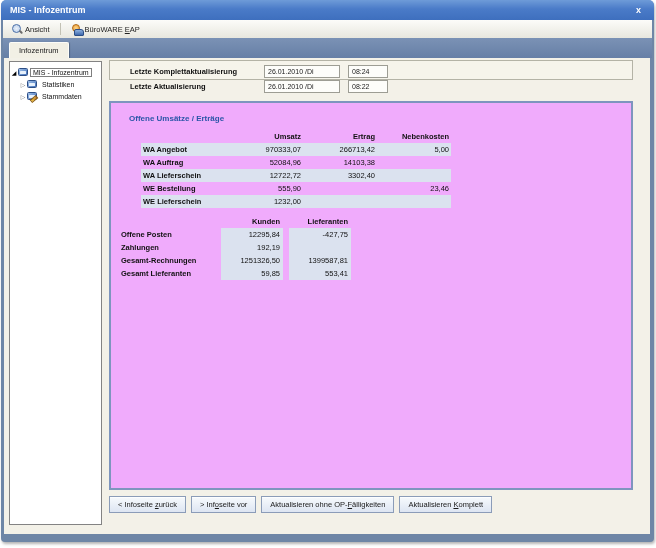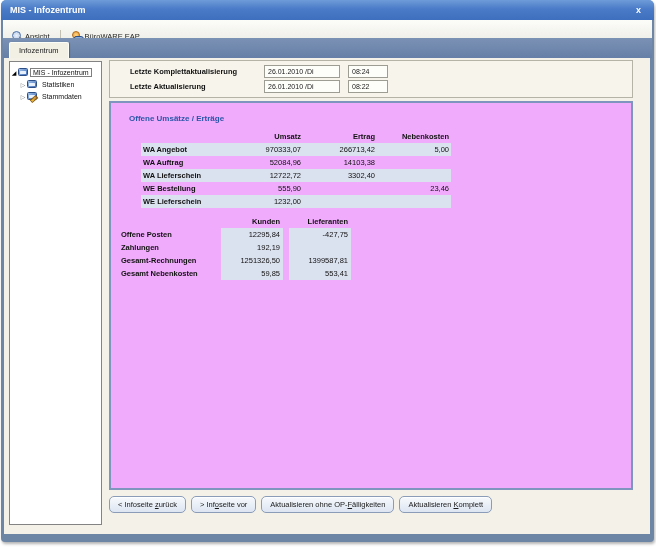--- a/index.html
+++ b/index.html
@@ -20,21 +20,21 @@
   }
   .close-btn {
     position: absolute; right: 9px; top: 4px; width: 13px; height: 12px;
     color: #fff; font-weight: bold; font-size: 9px; line-height: 12px; text-align: center;
     cursor: default;
   }
   .toolbar {
     position: absolute; left: 2px; top: 20px; width: 649px; height: 18px;
     background: linear-gradient(#FCFCF9, #E8E7DE);
     border-bottom: 1px solid #C6C5B8;
-    display: flex; align-items: center; padding: 16px 4px; gap: 3px;
+    display: flex; align-items: center; padding: 9px 4px; gap: 3px;
   }
   .tool-btn { display: flex; align-items: center; gap: 3px; font-size: 7.5px; color: #222; padding: 1px 5px; border-radius: 2px; }
   .tool-sep { width: 1px; height: 12px; background: #C2C1B4; margin: 0 2px; }
 
   .icon-magnifier { position: relative; width: 10px; height: 10px; }
   .icon-magnifier::before { content:""; position:absolute; left:0; top:0; width:7px; height:7px; border:1.5px solid #4A6FA8; border-radius:50%; background: radial-gradient(#E8F0FA, #B8CCE8); }
   .icon-magnifier::after { content:""; position:absolute; left:6.5px; top:6.5px; width:4px; height:1.8px; background:#6B6B6B; transform: rotate(45deg); border-radius:1px; }
   .icon-eap { position: relative; width: 11px; height: 10px; }
   .icon-eap::before { content:""; position:absolute; left:1px; top:0; width:6px; height:6px; border-radius:50%; background: radial-gradient(#FFD98A, #E8952E); border:1px solid #B06A18; }
   .icon-eap::after { content:""; position:absolute; left:3px; top:5px; width:8px; height:5px; border-radius:2px 3px 1px 1px; background: linear-gradient(#8FB2E0, #3E68AC); border:1px solid #2C4E86; }
@@ -64,21 +64,21 @@
   .twisty.exp { font-size: 6px; color: #000; }
   .twisty.col { font-size: 6px; color: #777; }
   .node-icon { position: relative; width: 10px; height: 8px; flex: 0 0 10px;
     background: linear-gradient(135deg, #9FC0E8, #4470B8); border: 1px solid #2C4E86; border-radius: 1.5px; margin-right: 2px; }
   .node-icon::after { content:""; position:absolute; left:1px; top:2px; width:6px; height:3px; background:#E8F1FB; border-radius:0.5px; }
   .node-icon.pencil::before { content:""; position:absolute; right:-2px; bottom:-2px; width:6px; height:2px; background: linear-gradient(90deg,#F4C430,#D08020); border:0.5px solid #8A5A10; transform: rotate(-40deg); z-index: 2; }
   .tree-label { padding: 0 2px; border: 1px solid transparent; }
   .tree-label.selected { border: 1px solid #7F7F7F; }
 
   .info-panel {
-    position: absolute; left: 105px; top: 2px; width: 524px; height: 38px;
+    position: absolute; left: 105px; top: 2px; width: 524px; height: 20px;
     background: #F6F4EB; border: 1px solid #B4B3A6;
   }
   .info-row { position: absolute; left: 0; width: 100%; height: 13px; }
   .info-label { position: absolute; left: 20px; top: 2px; font-weight: bold; font-size: 7.5px; color: #111; }
   .value-box { position: absolute; top: 0; height: 13px; background: #FDFDFA; border: 1px solid #9D9D94; font-size: 7px; color: #222; padding: 2px 3px; white-space: nowrap; overflow: hidden; }
   .value-box.date { left: 154px; width: 76px; }
   .value-box.time { left: 238px; width: 40px; }
 
   .main-panel {
     position: absolute; left: 105px; top: 43px; width: 524px; height: 389px;
@@ -96,21 +96,21 @@
   .table2 { position: absolute; left: 8px; top: 112px; width: 240px; font-size: 7.5px; color: #111; }
   .t2-row { display: grid; grid-template-columns: 102px 62px 6px 62px; height: 13px; align-items: center; }
   .t2-row .lbl { font-weight: bold; padding-left: 2px; }
   .t2-row .num { text-align: right; padding-right: 3px; height: 13px; line-height: 13px; }
   .t2-row .num.block { background: #DBE2EF; }
   .t2-row.hdr .num { font-weight: bold; background: none; }
 
   .btnbar { position: absolute; left: 105px; top: 438px; display: flex; gap: 5px; }
   .push-btn {
     background: linear-gradient(#F7FAFD, #DDE5F2);
-    border: 1px solid #8B9CB8; border-radius: 5px;
+    border: 1px solid #8B9CB8; border-radius: 0;
     font-size: 7.5px; color: #1A1A1A; padding: 3px 8px; white-space: nowrap;
     box-shadow: 0 1px 0 rgba(255,255,255,.8) inset;
   }
   .push-btn .accel { text-decoration: underline; }
 </style>
 </head>
 <body>
 
 <div class="window">
 
@@ -227,21 +227,21 @@
             <div></div>
             <div class="num block"></div>
           </div>
           <div class="t2-row">
             <div class="lbl">Gesamt-Rechnungen</div>
             <div class="num block">1251326,50</div>
             <div></div>
             <div class="num block">1399587,81</div>
           </div>
           <div class="t2-row">
-            <div class="lbl">Gesamt Nebenkosten</div>
+            <div class="lbl">Gesamt Lieferanten</div>
             <div class="num block">59,85</div>
             <div></div>
             <div class="num block">553,41</div>
           </div>
         </div>
     </div>
 
     <div class="btnbar">
         <button class="push-btn"><span>&lt; Infoseite </span><span class="accel">z</span><span>urück</span></button>
         <button class="push-btn"><span>&gt; Inf</span><span class="accel">o</span><span>seite vor</span></button>

